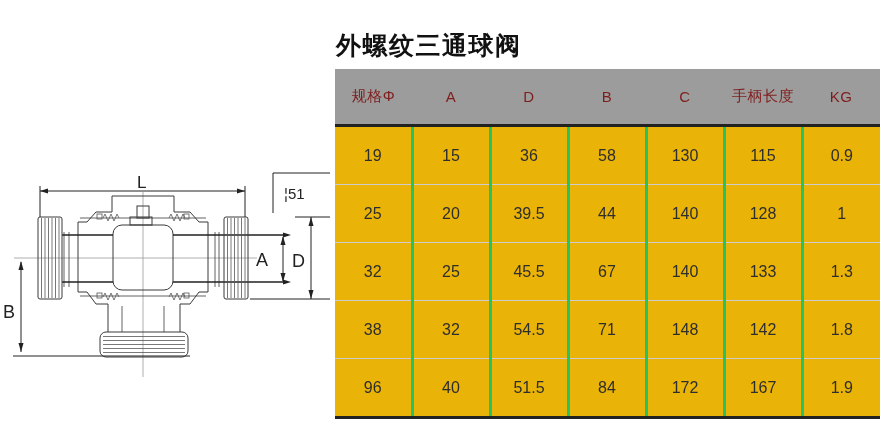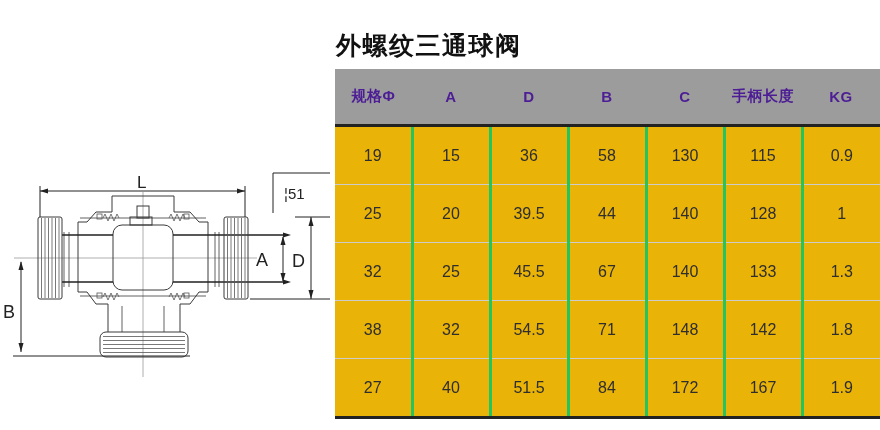--- a/index.html
+++ b/index.html
@@ -7,21 +7,21 @@
         font-family:"Liberation Sans","DejaVu Sans",sans-serif;}
   
   #drawing{position:absolute;left:0;top:0;}
   
   .page-title{position:absolute;left:336px;top:29px;font-size:25px;font-weight:bold;
               color:#111;letter-spacing:1.5px;white-space:nowrap;}
   
   .spec-table-wrap{position:absolute;left:335px;top:69px;width:545px;}
   table.spec{border-collapse:collapse;table-layout:fixed;width:545px;}
   table.spec col.c0{width:77px;} table.spec col{width:78px;}
-  table.spec th{background:#9c9c9c;color:#4c1d95;font-weight:bold;font-size:15px;
+  table.spec th{background:#9c9c9c;color:#7f1d1d;font-weight:normal;font-size:15px;
                 height:53px;text-align:center;vertical-align:middle;
                 border-bottom:3px solid #222;letter-spacing:.5px;}
   table.spec td{height:55px;text-align:center;vertical-align:middle;font-size:16px;
                 color:#2e2e2e;background:#eab308;}
   table.spec tbody td + td{border-left:3px solid #22c55e;}
   table.spec tbody tr + tr td{border-top:1px solid #cccccc;}
   table.spec tbody tr:last-child td{border-bottom:3px solid #222;}
 </style>
 </head>
 <body>
@@ -171,21 +171,21 @@
           <tr>
             <td>38</td>
             <td>32</td>
             <td>54.5</td>
             <td>71</td>
             <td>148</td>
             <td>142</td>
             <td>1.8</td>
           </tr>
           <tr>
-            <td>27</td>
+            <td>96</td>
             <td>40</td>
             <td>51.5</td>
             <td>84</td>
             <td>172</td>
             <td>167</td>
             <td>1.9</td>
           </tr>
         </tbody>
     </table>
   </div>

